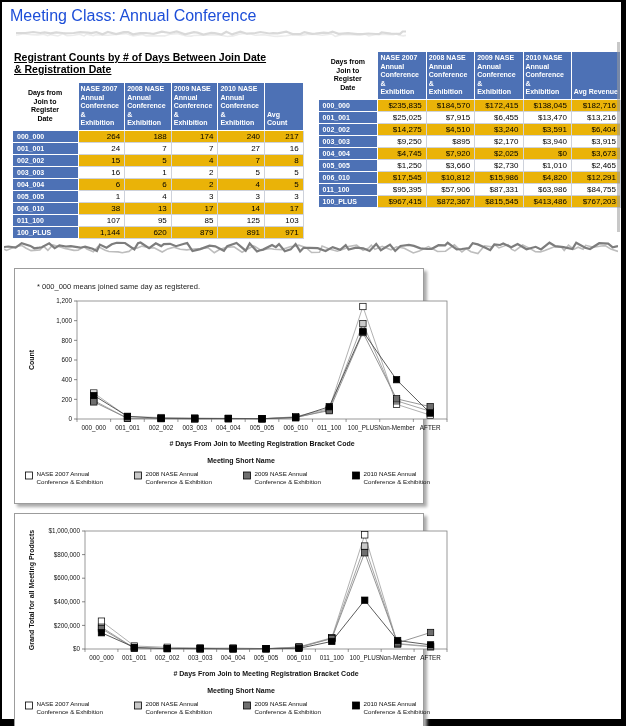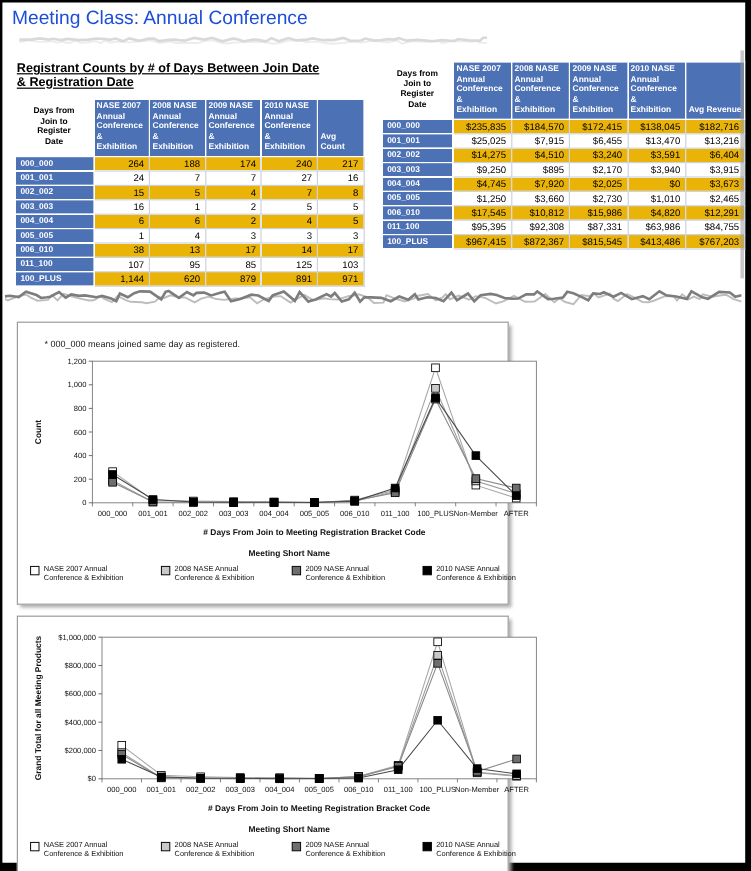--- a/index.html
+++ b/index.html
@@ -254,21 +254,21 @@
               <th class="rl">006_010</th>
               <td>$17,545</td>
               <td>$10,812</td>
               <td>$15,986</td>
               <td>$4,820</td>
               <td>$12,291</td>
             </tr>
             <tr>
               <th class="rl">011_100</th>
               <td>$95,395</td>
-              <td>$92,308</td>
+              <td>$57,906</td>
               <td>$87,331</td>
               <td>$63,986</td>
               <td>$84,755</td>
             </tr>
             <tr class="alt">
               <th class="rl">100_PLUS</th>
               <td>$967,415</td>
               <td>$872,367</td>
               <td>$815,545</td>
               <td>$413,486</td>

